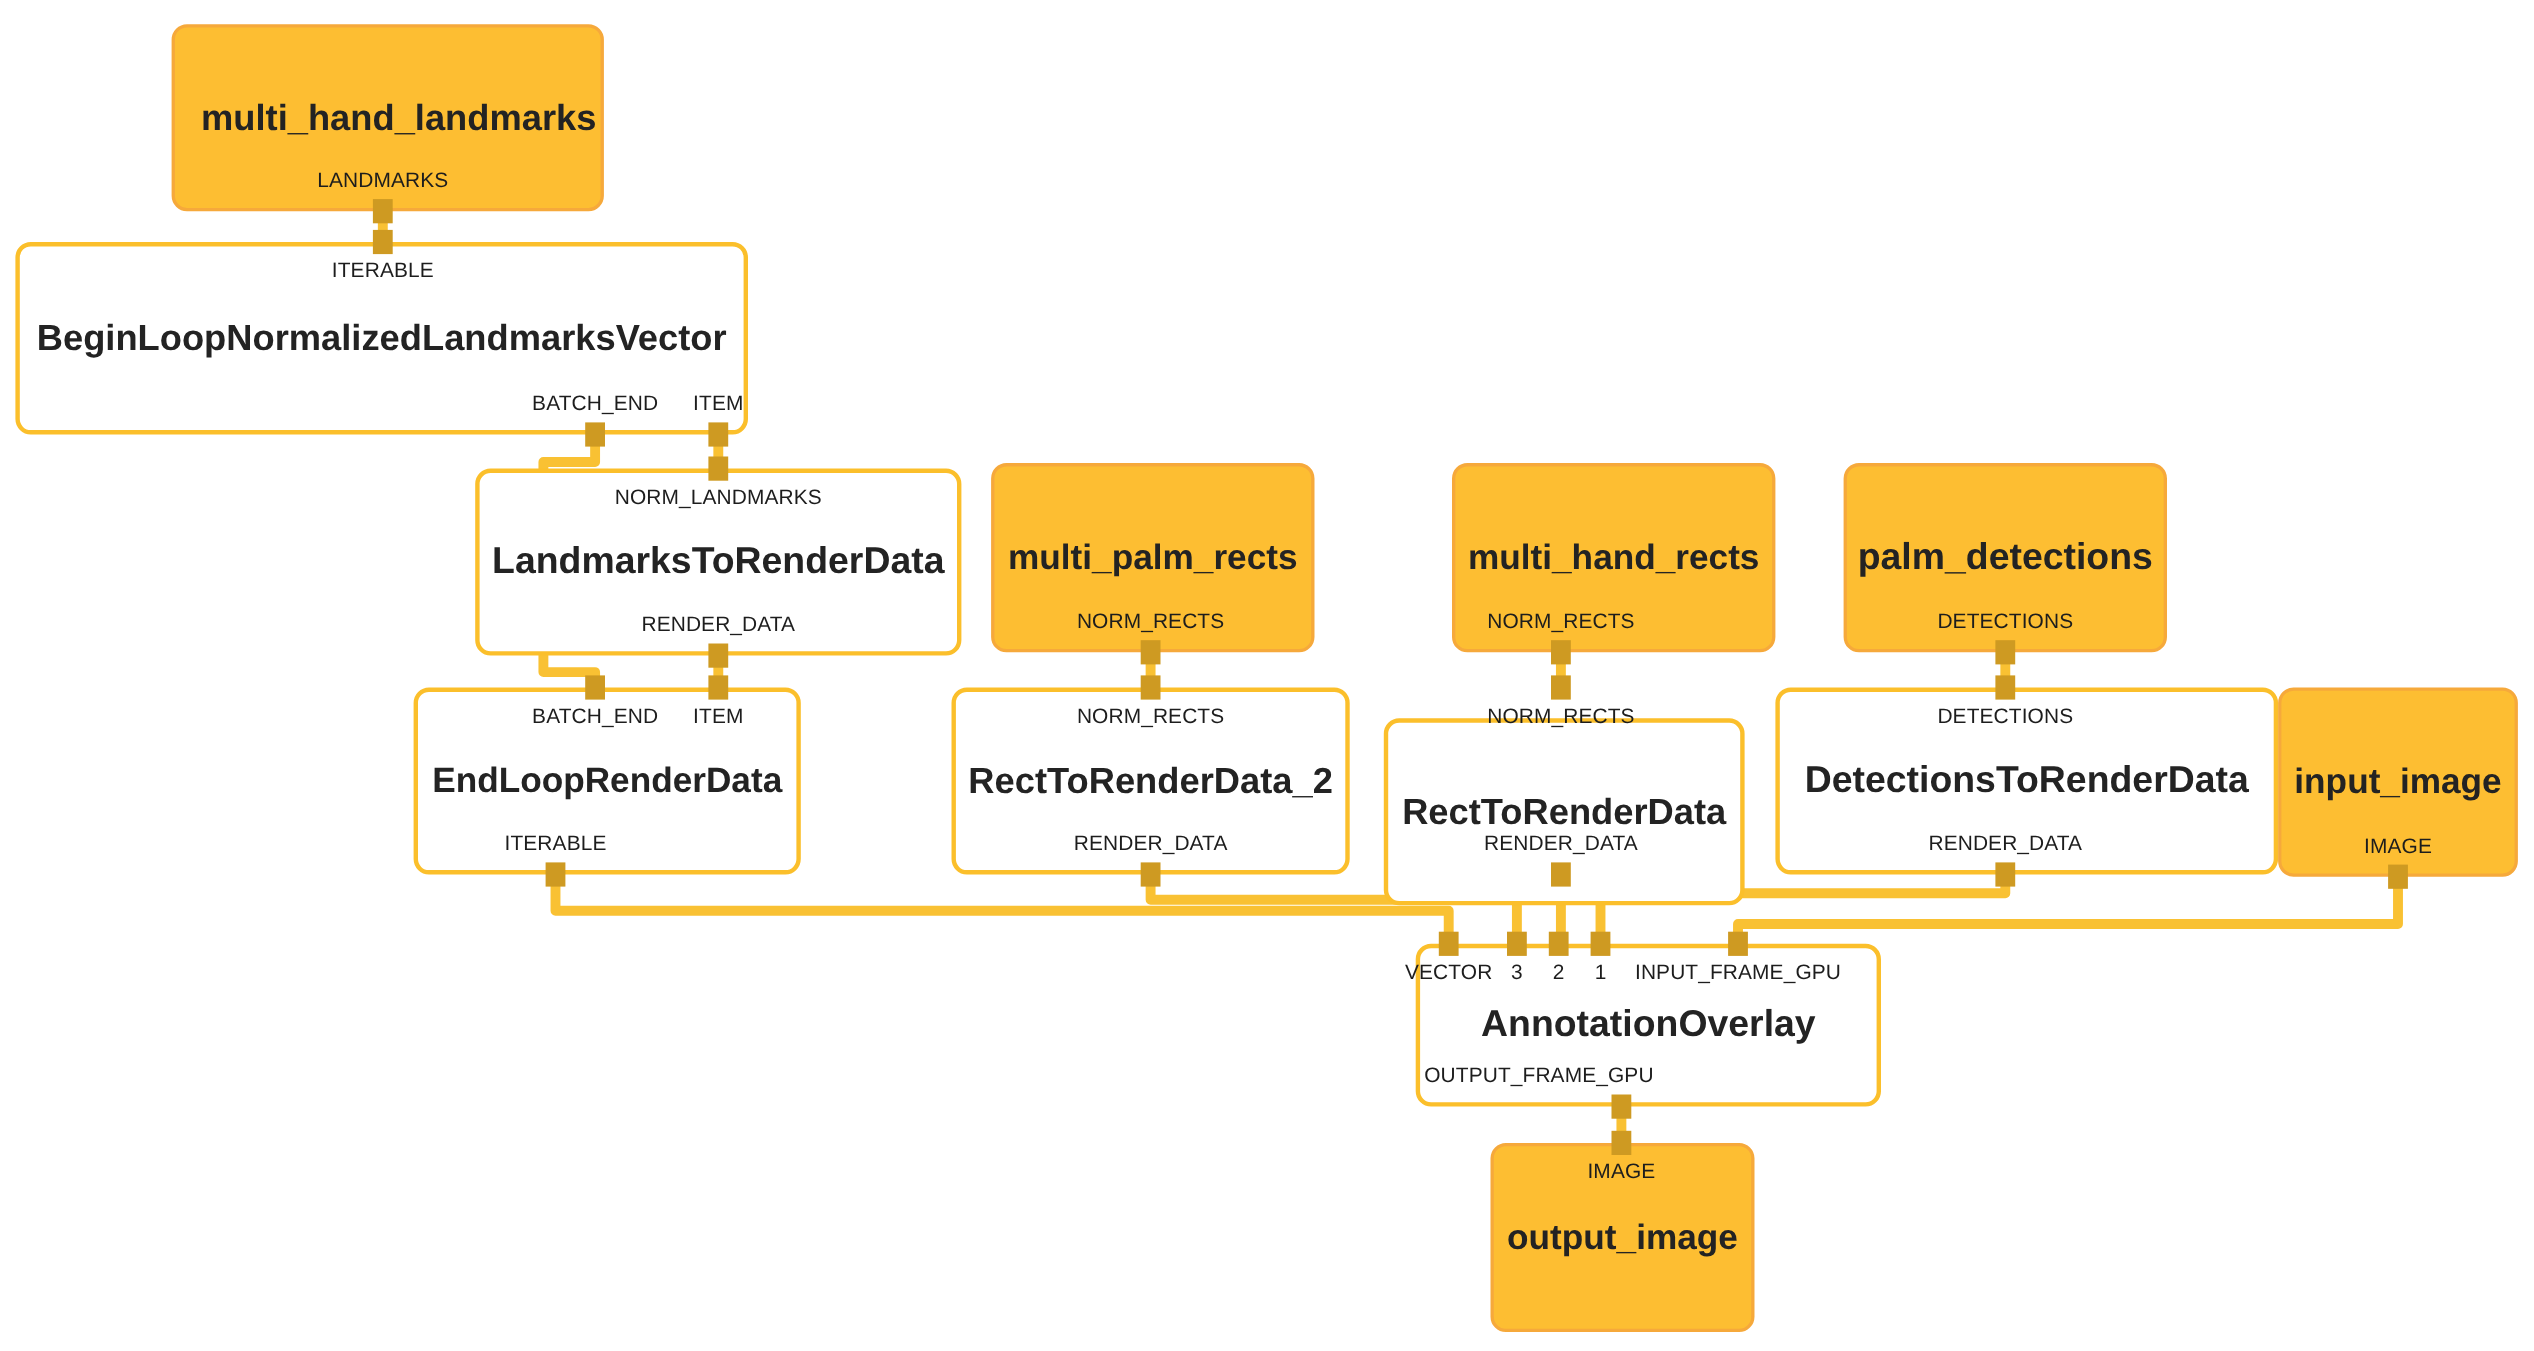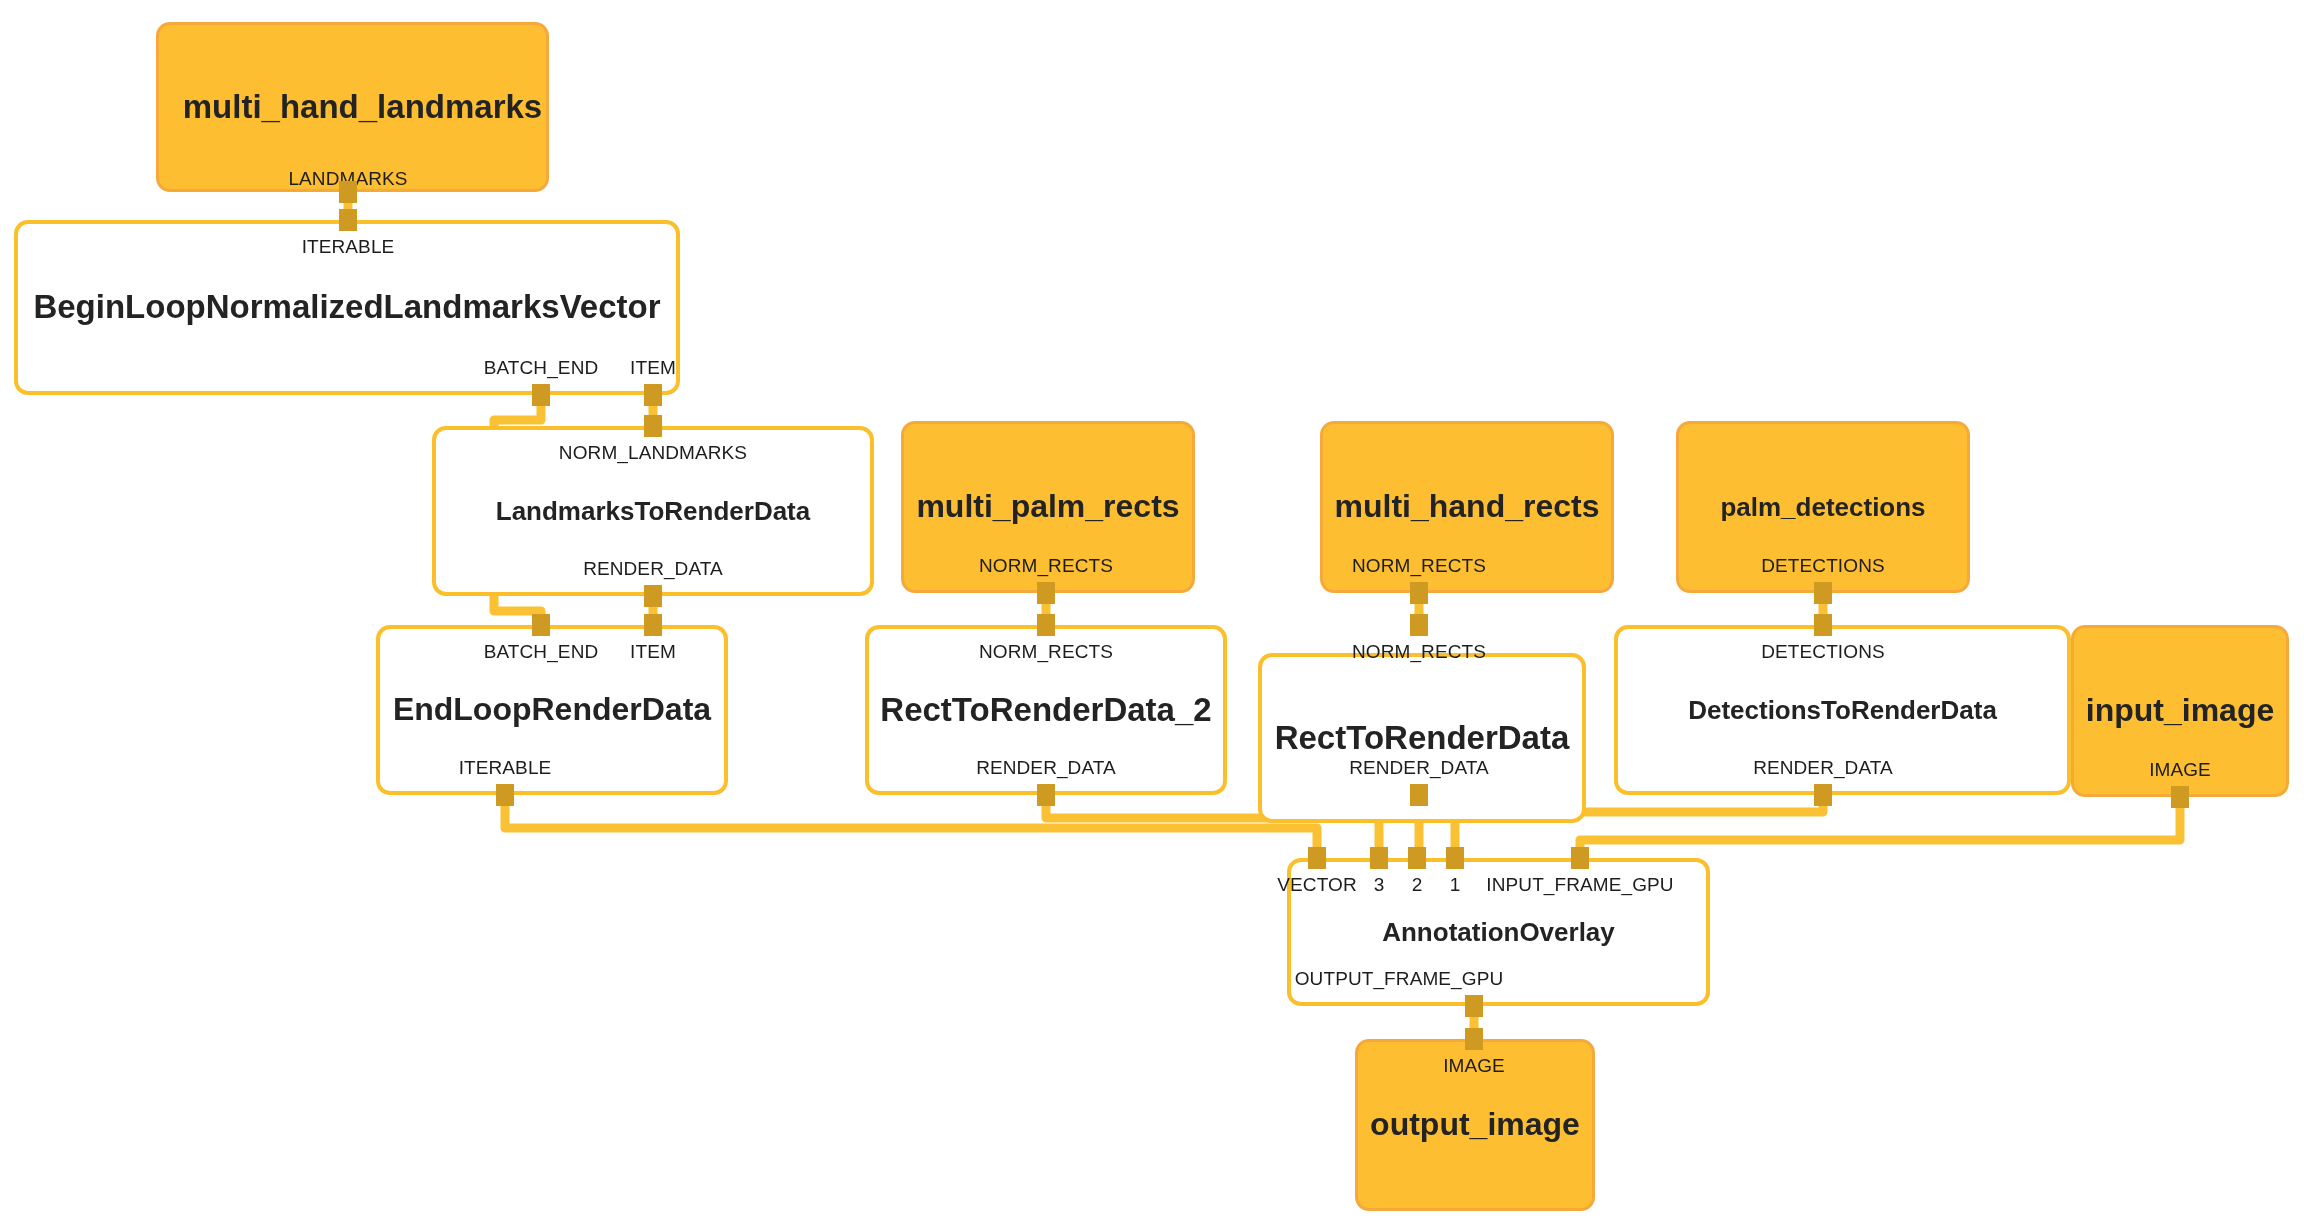--- a/index.html
+++ b/index.html
@@ -35,21 +35,21 @@
     background:#FDBE32;
     border:3px solid #F6A93B;
   }
   .node.calc{
     background:#ffffff;
     border:4px solid #FBBF2B;
   }
   .node-title{
     font-weight:bold;
     color:#232323;
-    font-size:26px;
+    font-size:34px;
     line-height:1.1;
     white-space:nowrap;
     text-align:center;
   }
   .port-label{
     position:absolute;
     font-size:19px;
     color:#1d1d1d;
     white-space:nowrap;
     letter-spacing:0.1px;
@@ -121,21 +121,21 @@
         <div class="node-title" style="font-size: 32px;">input_image</div>
       </div>
       <div class="node calc" style="left: 1287px; top: 858px; width: 423px; height: 148px;">
         <div class="node-title">AnnotationOverlay</div>
       </div>
       <div class="node source" style="left: 1355px; top: 1039px; width: 240px; height: 172px;">
         <div class="node-title" style="font-size: 32px;">output_image</div>
       </div>
     </div>
 
-<div class="port-label bottom" style="left: 348px; top: 154px; margin-top: 14px;">LANDMARKS</div>
+<div class="port-label bottom" style="left: 348px; top: 154px;">LANDMARKS</div>
     <div class="port-sq" style="left: 339px; top: 181px;"></div>
     <div class="port-label top" style="left: 348px; top: 236px;">ITERABLE</div>
     <div class="port-sq" style="left: 339px; top: 209px;"></div>
     <div class="port-label bottom" style="left: 541px; top: 357px;">BATCH_END</div>
     <div class="port-sq" style="left: 532px; top: 384px;"></div>
     <div class="port-label bottom" style="left: 653px; top: 357px;">ITEM</div>
     <div class="port-sq" style="left: 644px; top: 384px;"></div>
     <div class="port-label top" style="left: 653px; top: 442px;">NORM_LANDMARKS</div>
     <div class="port-sq" style="left: 644px; top: 415px;"></div>
     <div class="port-label bottom" style="left: 653px; top: 558px;">RENDER_DATA</div>

